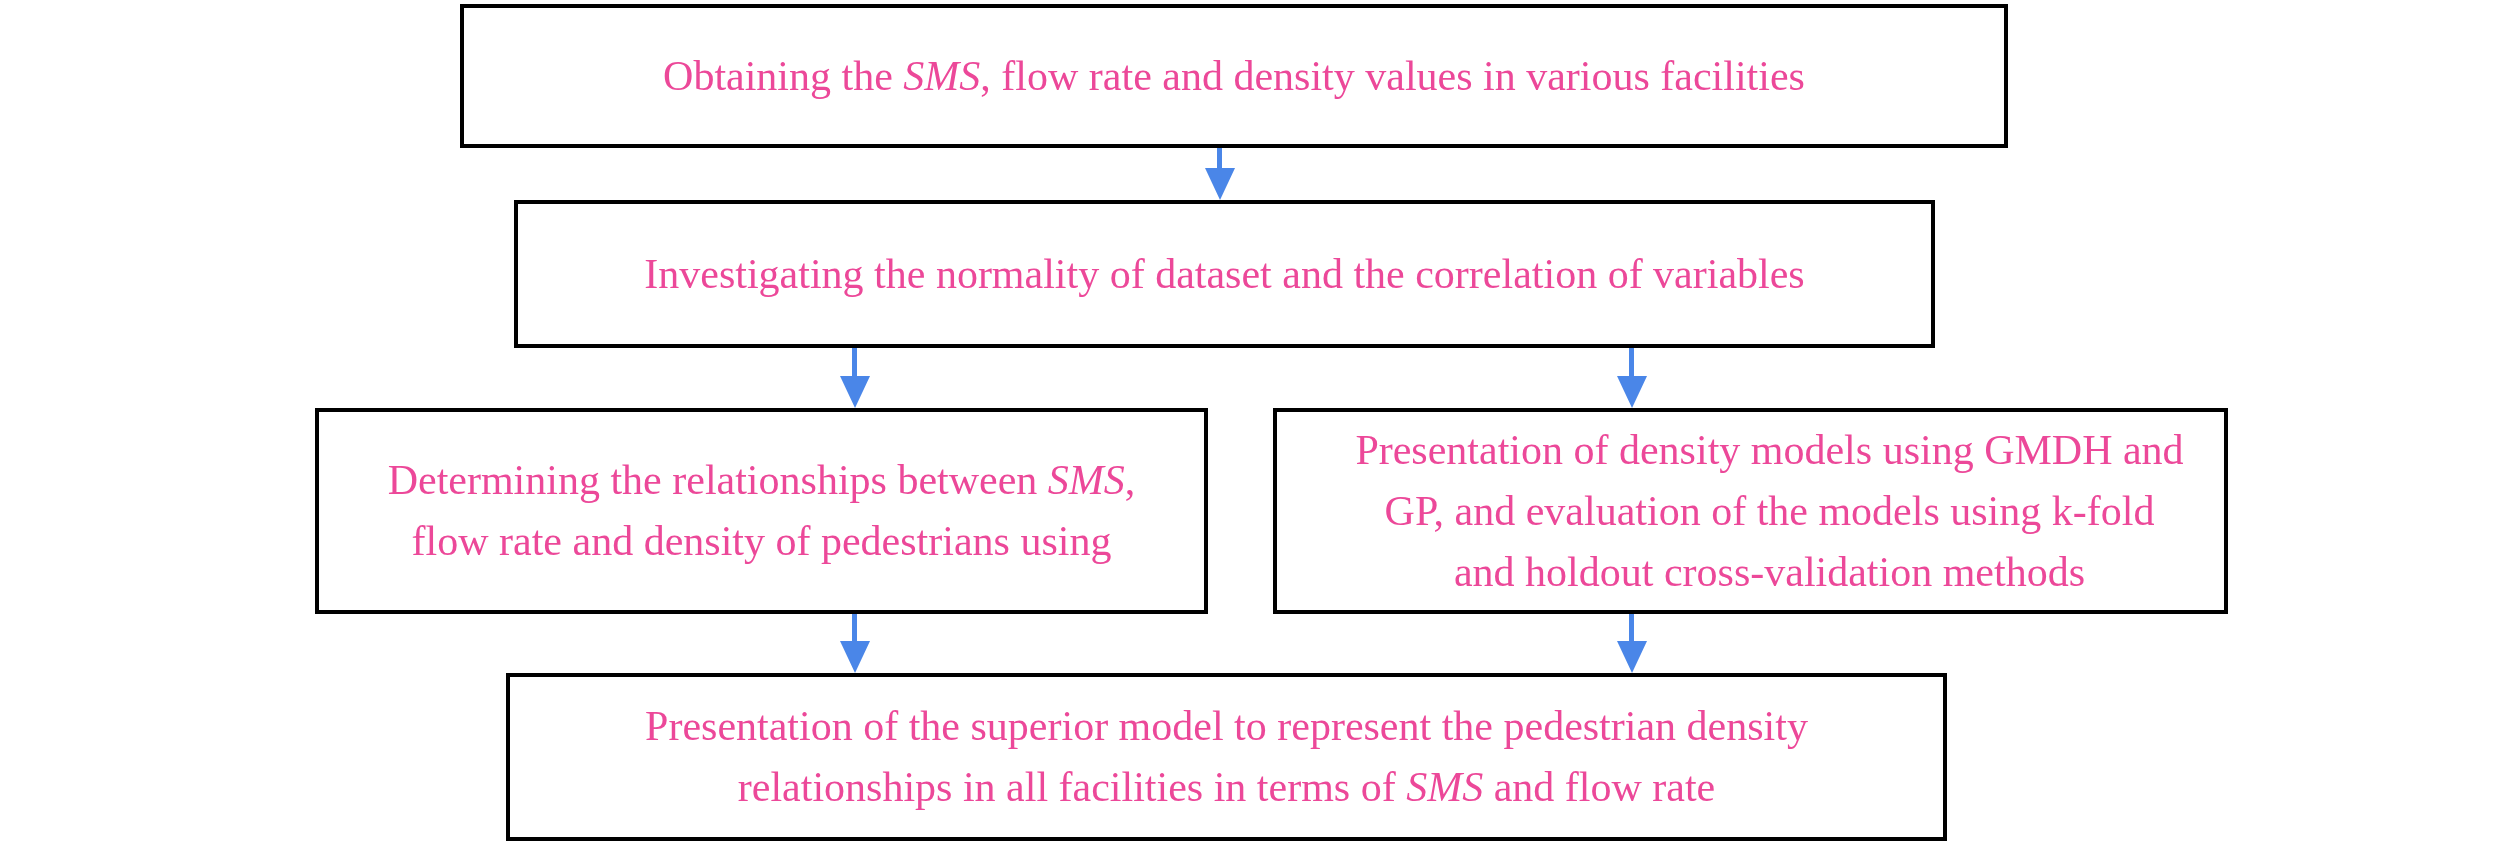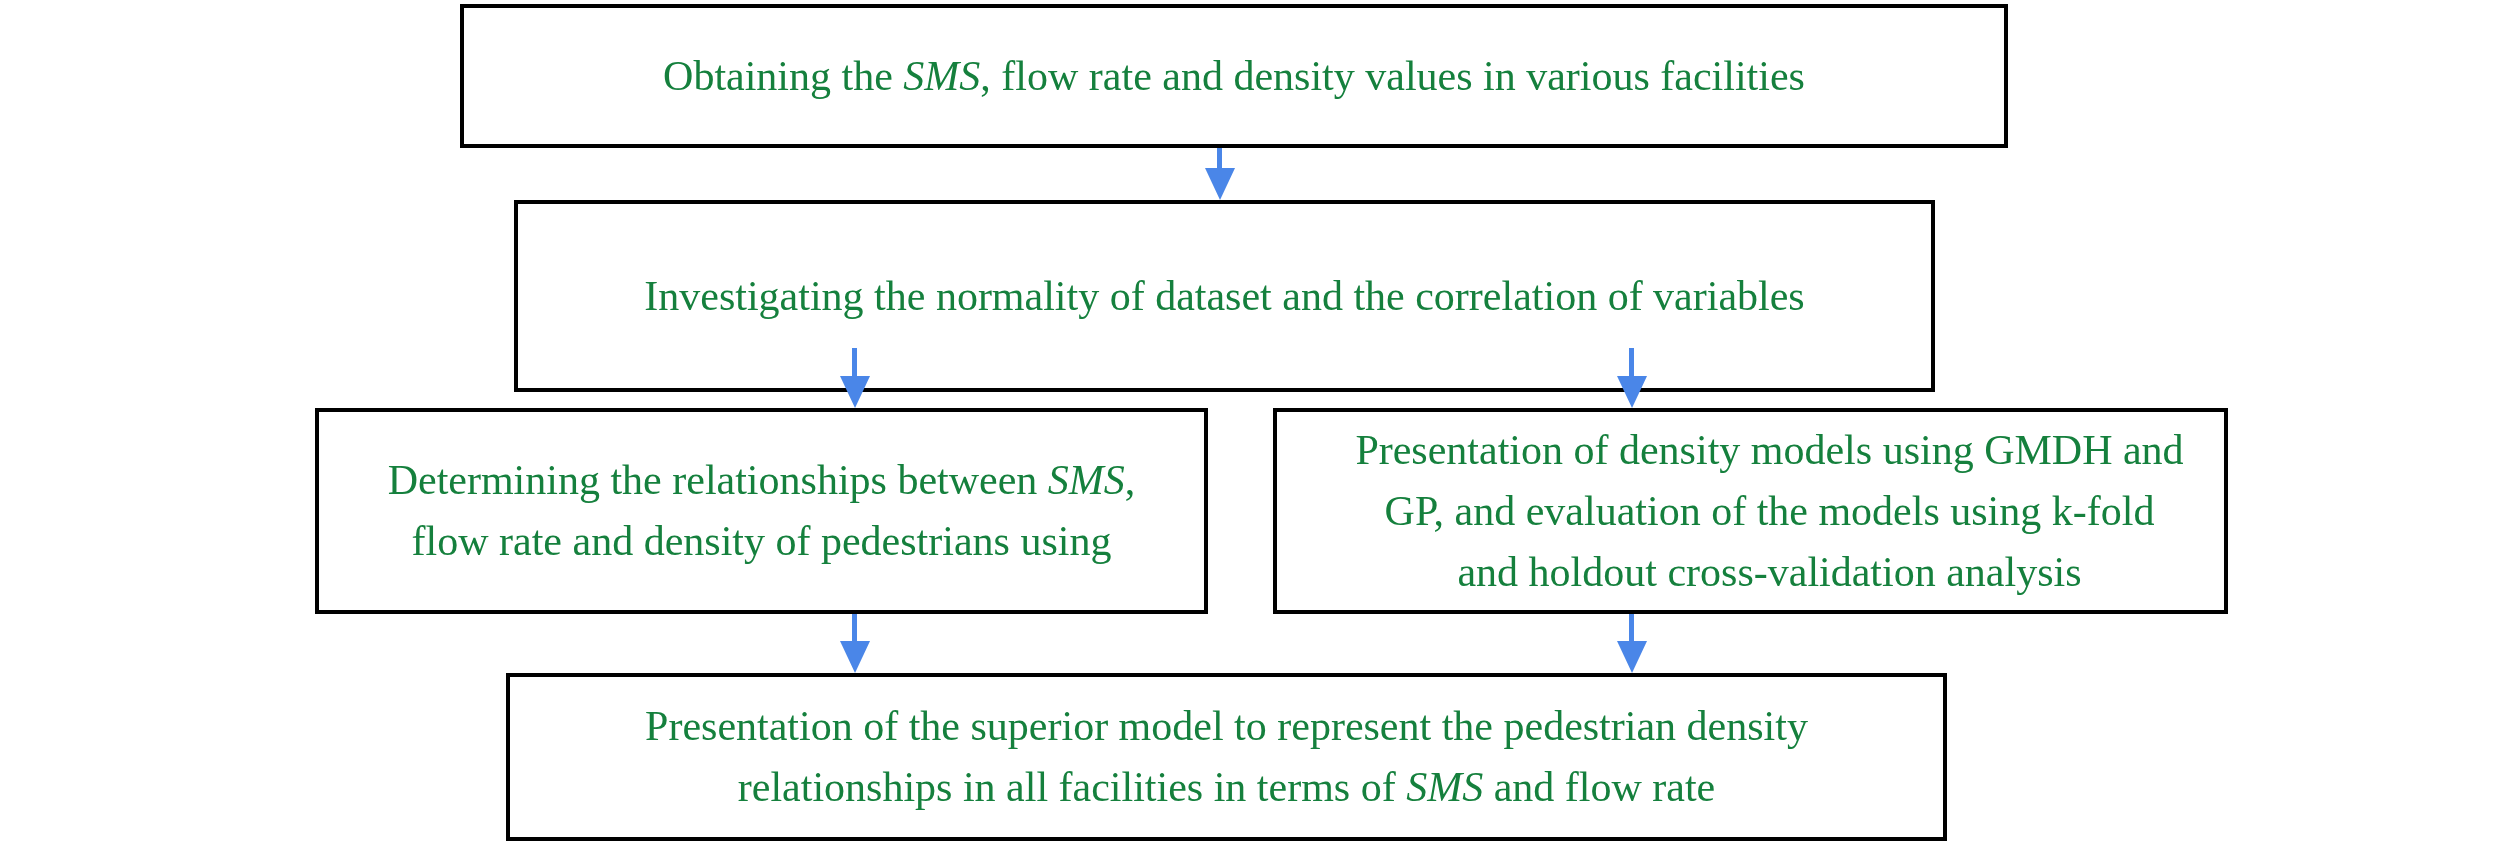--- a/index.html
+++ b/index.html
@@ -2,41 +2,41 @@
 <html><head>
 <meta charset="utf-8">
 <style>
   html, body { margin: 0; padding: 0; background: #ffffff; }
   #figure {
     position: relative;
     width: 2520px;
     height: 845px;
     background: #ffffff;
     font-family: "Liberation Serif", "DejaVu Serif", serif;
-    color: #15803d;
+    color: #ec4899;
   }
   .fbox {
     position: absolute;
     box-sizing: border-box;
     border: 4px solid #000000;
     background: #ffffff;
     display: flex;
     flex-direction: column;
     justify-content: center;
     align-items: center;
     text-align: center;
   }
   .fbox .line {
     white-space: nowrap;
     font-size: 42px;
     line-height: 61px;
   }
   
   #box1 { left: 460px;  top: 4px;   width: 1548px; height: 144px; }
-  #box2 { left: 514px;  top: 200px; width: 1421px; height: 192px; }
+  #box2 { left: 514px;  top: 200px; width: 1421px; height: 148px; }
   #box3 { left: 315px;  top: 408px; width: 893px;  height: 206px; justify-content: center; }
   #box4 { left: 1273px; top: 408px; width: 955px;  height: 206px; padding-left: 38px; }
   #box5 { left: 506px;  top: 673px; width: 1441px; height: 168px; }
 
   
   .arrow { position: absolute; width: 30px; }
   .arrow .stem {
     position: absolute;
     left: 12px;
     top: 0;
@@ -89,21 +89,21 @@
   </div>
 
   <div class="fbox" id="box3">
     <div class="line"><span>Determining the relationships between </span><i>SMS</i><span>,</span></div>
     <div class="line"><span>flow rate and density of pedestrians using</span><i></i><span></span></div>
   </div>
 
   <div class="fbox" id="box4">
     <div class="line"><span>Presentation of density models using GMDH and</span><i></i><span></span></div>
     <div class="line"><span>GP, and evaluation of the models using k-fold</span><i></i><span></span></div>
-    <div class="line"><span>and holdout cross-validation analysis</span><i></i><span></span></div>
+    <div class="line"><span>and holdout cross-validation methods</span><i></i><span></span></div>
   </div>
 
   <div class="arrow" id="arrow4">
     <div class="stem"></div>
     <div class="head"></div>
   </div>
 
   <div class="arrow" id="arrow5">
     <div class="stem"></div>
     <div class="head"></div>

